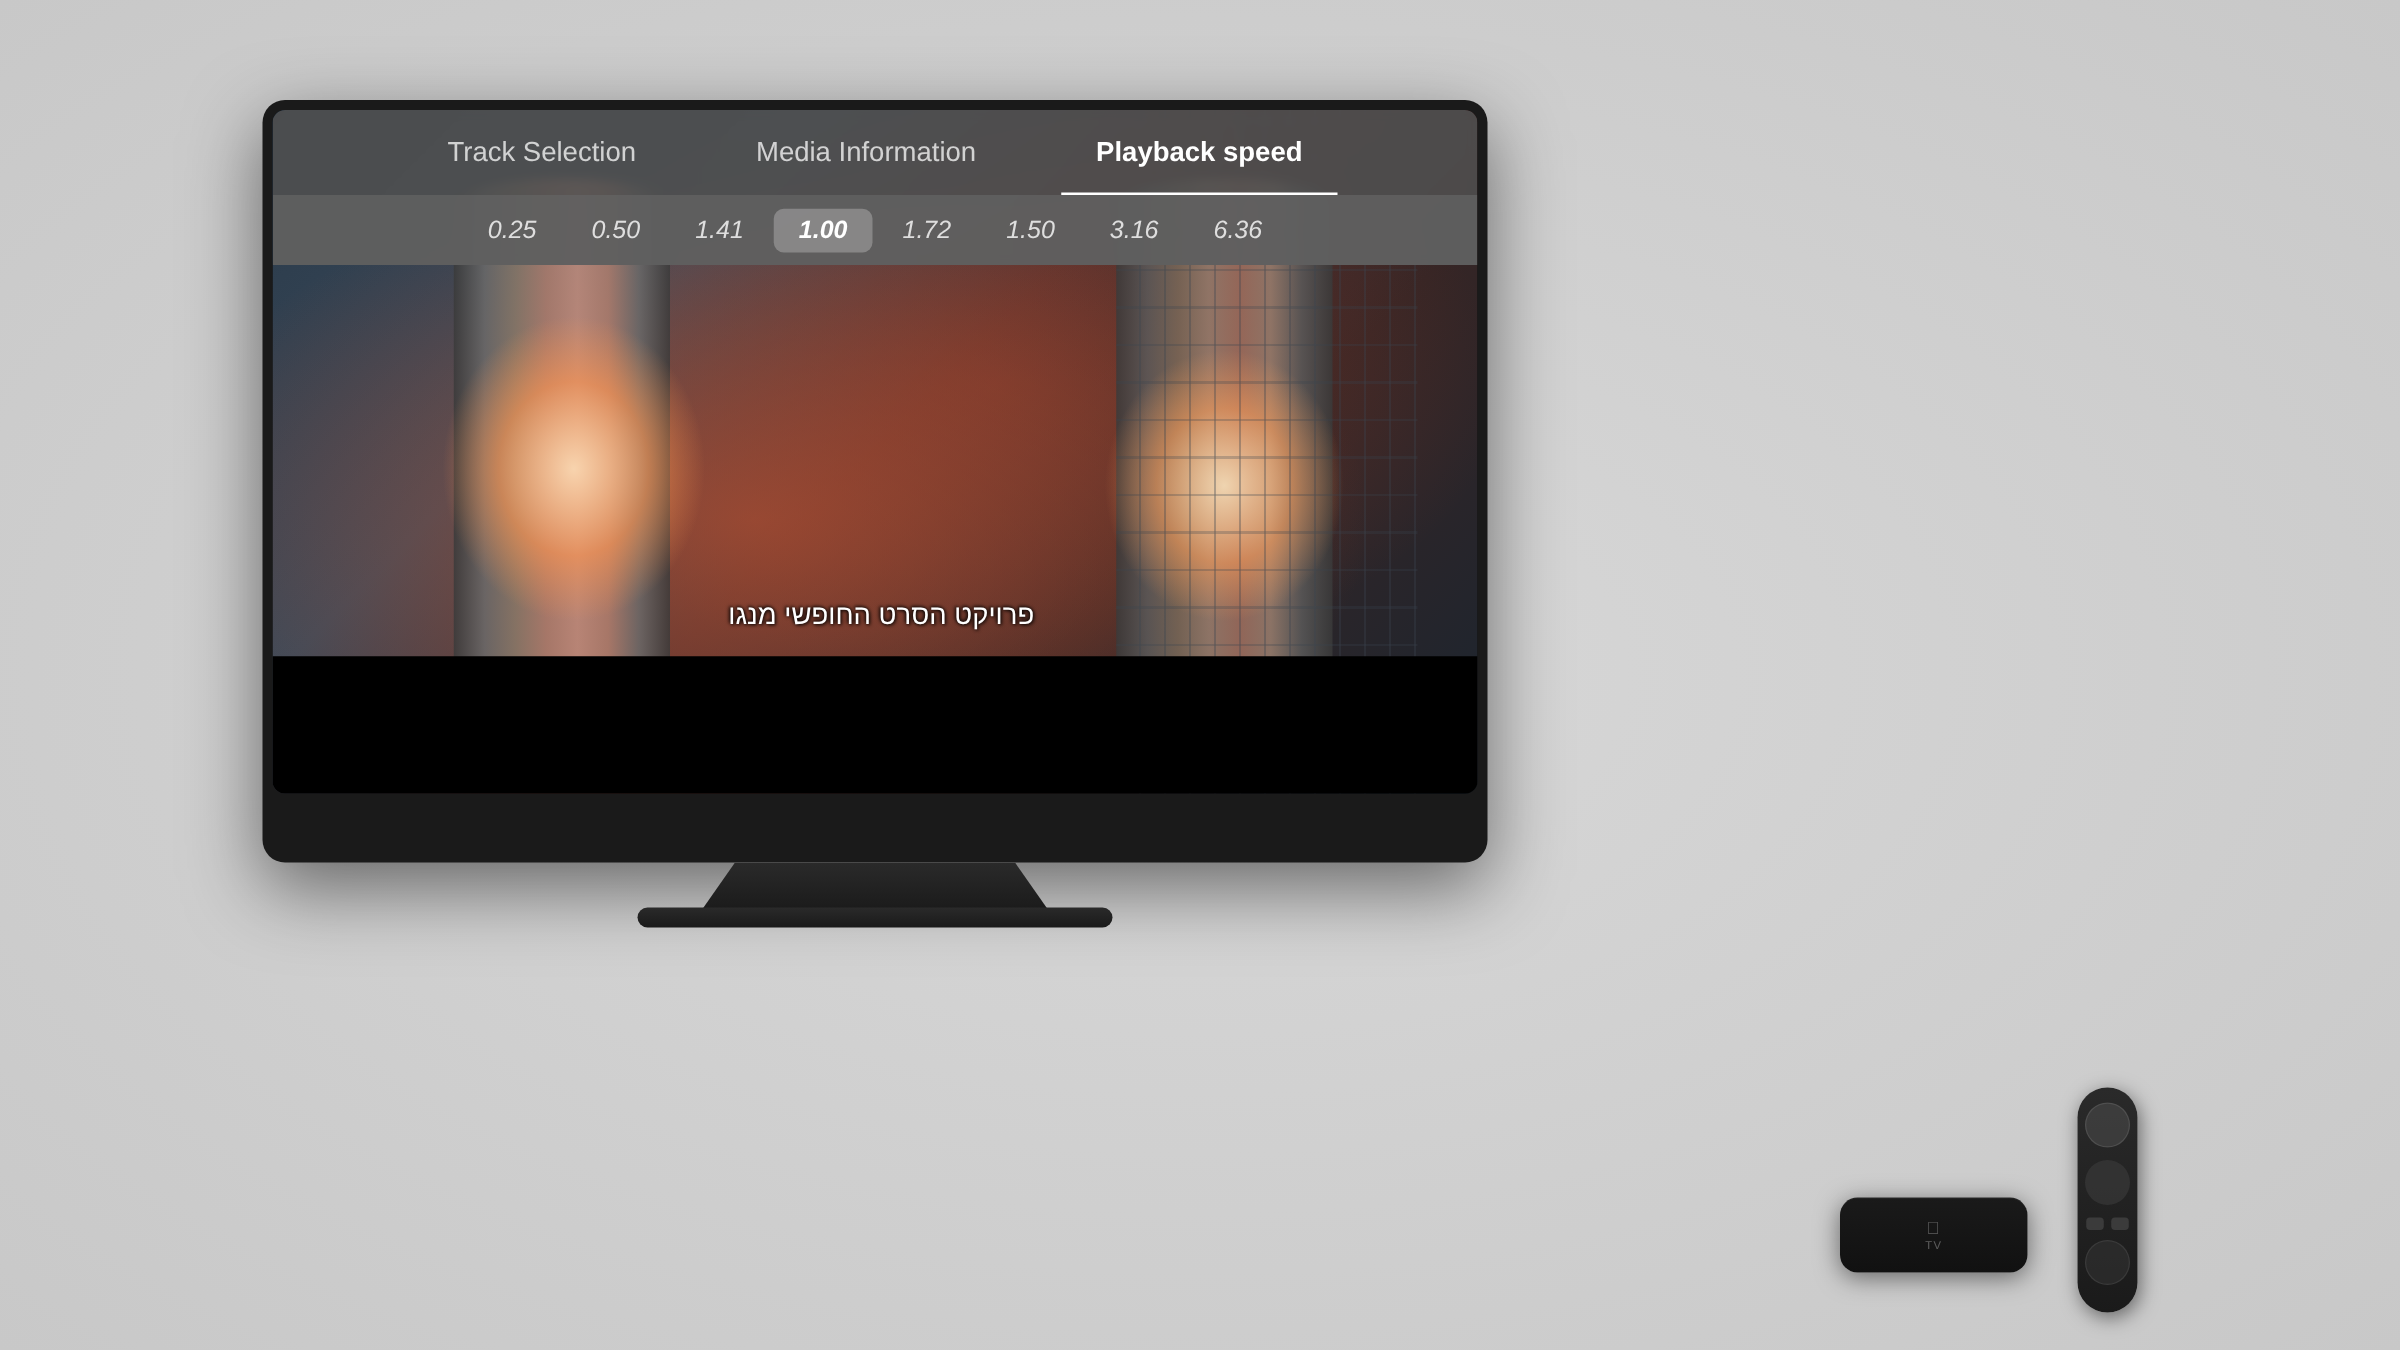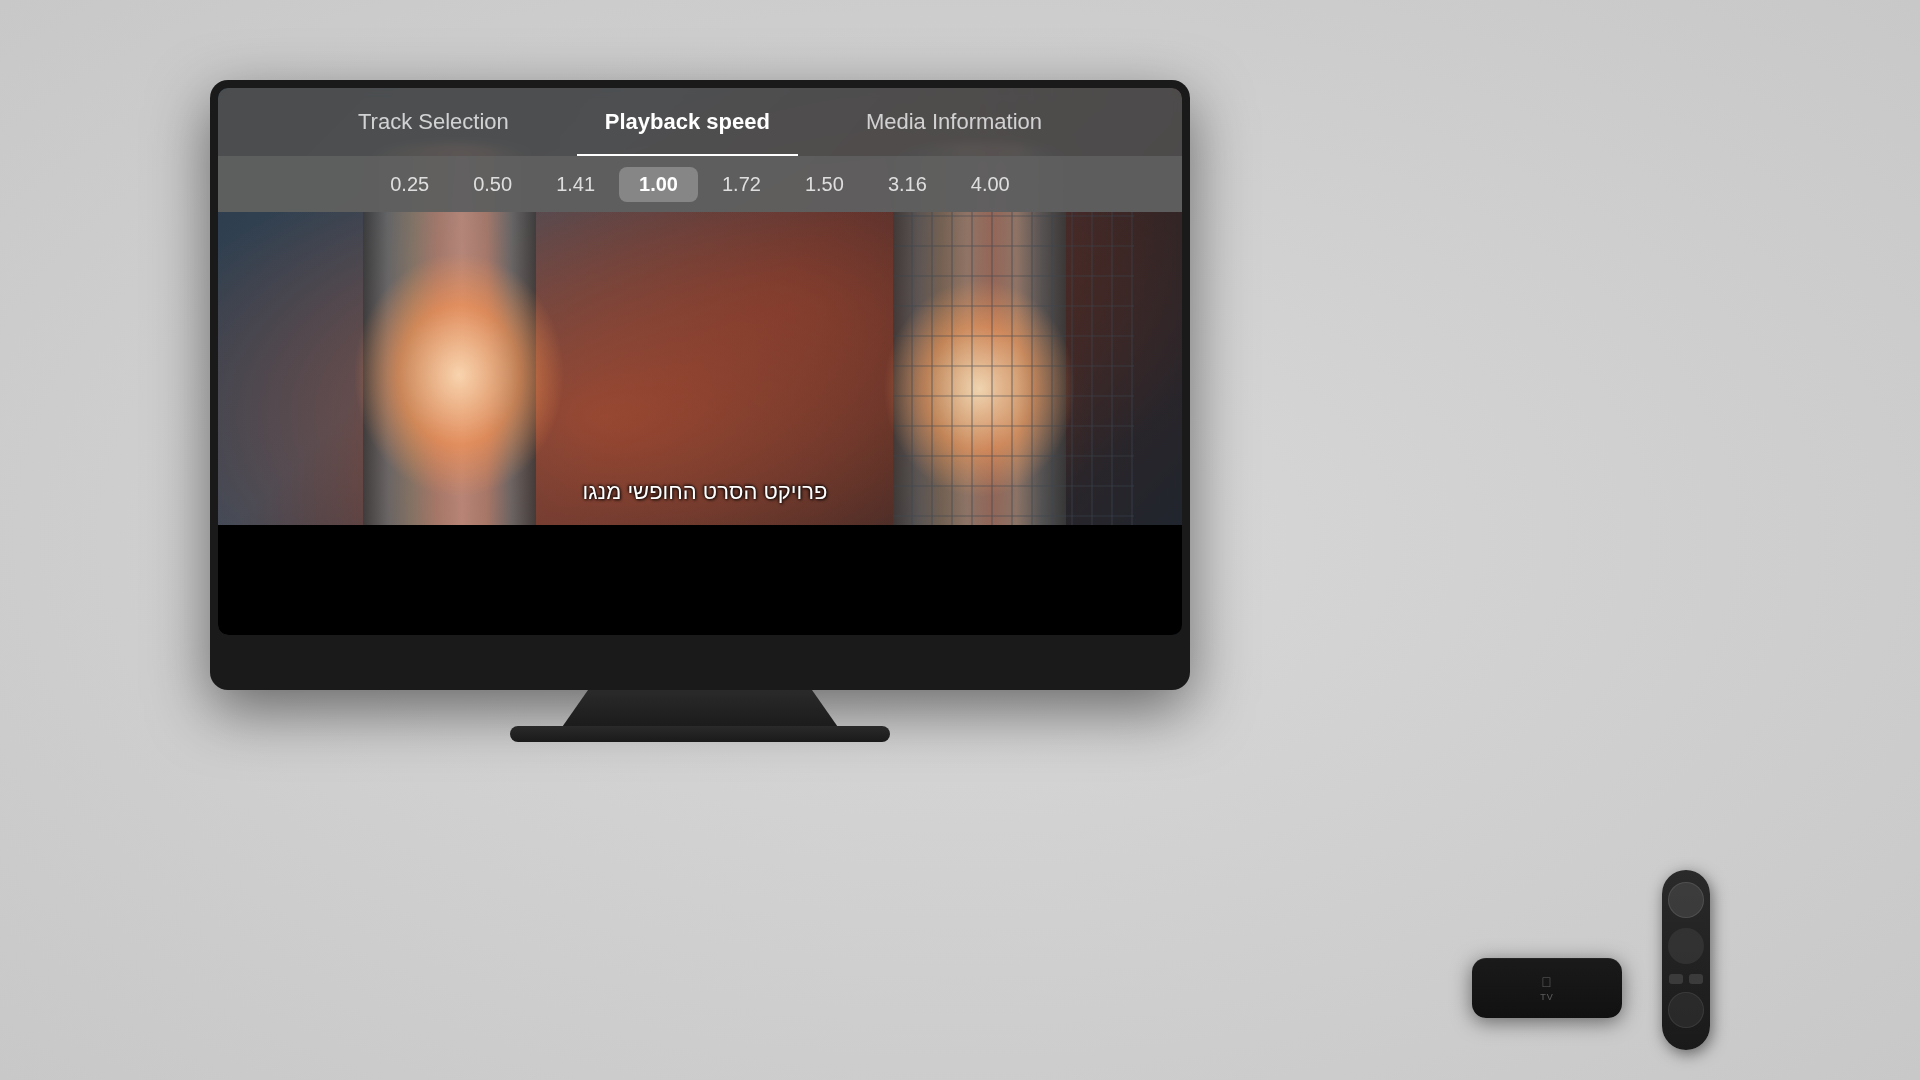--- a/index.html
+++ b/index.html
@@ -189,20 +189,21 @@
     }
 
     .speed-option {
       padding: 6px 20px;
       border-radius: 8px;
       font-size: 20px;
       color: rgba(255,255,255,0.8);
       cursor: pointer;
       min-width: 62px;
       text-align: center;
+      font-style: italic;
     }
 
     .speed-option.selected {
       background: rgba(255,255,255,0.25);
       color: #fff;
       font-weight: 600;
     }
 
     
     .tv-stand {
@@ -323,26 +324,26 @@
       <div class="black-bar"></div>
 
       <div class="subtitle">פרויקט הסרט החופשי מנגו</div>
 
       <div class="menu-overlay">
 
         <div class="menu-tabs">
           <div class="menu-tab">
             <span>Track Selection</span>
           </div>
+          <div class="menu-tab">
+            <span>Media Information</span>
+          </div>
           <div class="menu-tab active">
             <span>Playback speed</span>
           </div>
-          <div class="menu-tab">
-            <span>Media Information</span>
-          </div>
         </div>
 
         <div class="speed-bar">
           <div class="speed-option">
             <span>0.25</span>
           </div>
           <div class="speed-option">
             <span>0.50</span>
           </div>
           <div class="speed-option">
@@ -354,21 +355,21 @@
           <div class="speed-option">
             <span>1.72</span>
           </div>
           <div class="speed-option">
             <span>1.50</span>
           </div>
           <div class="speed-option">
             <span>3.16</span>
           </div>
           <div class="speed-option">
-            <span>4.00</span>
+            <span>6.36</span>
           </div>
         </div>
       </div>
 
     </div>
 
     <div class="tv-stand"></div>
     <div class="tv-base"></div>
   </div>
 

